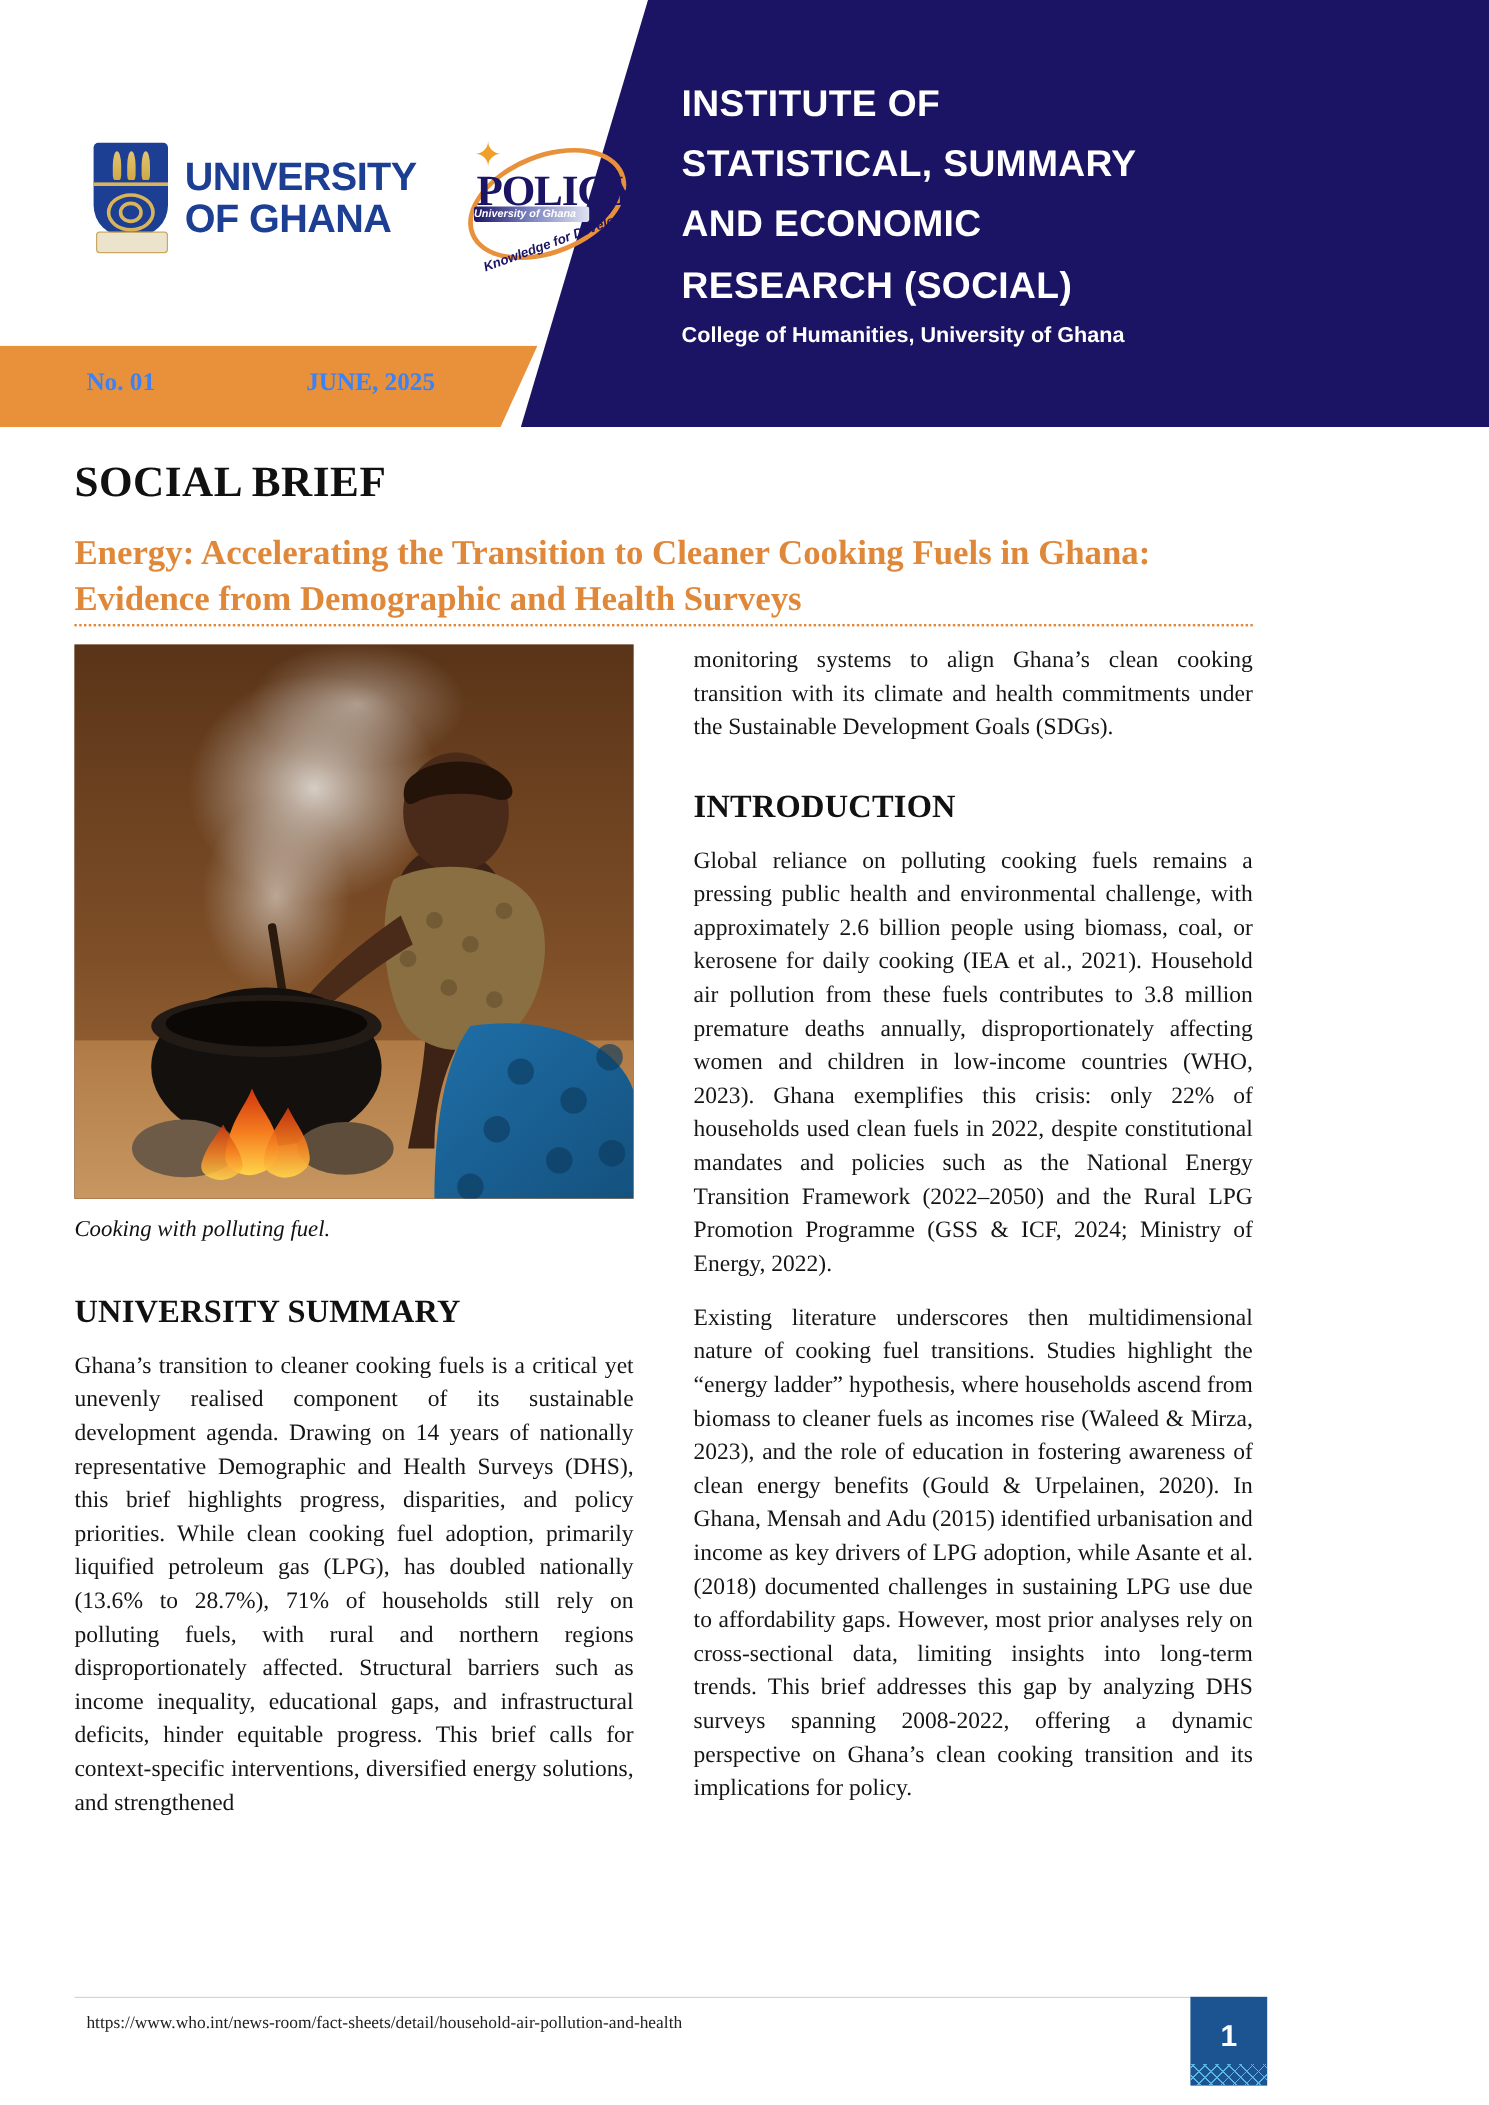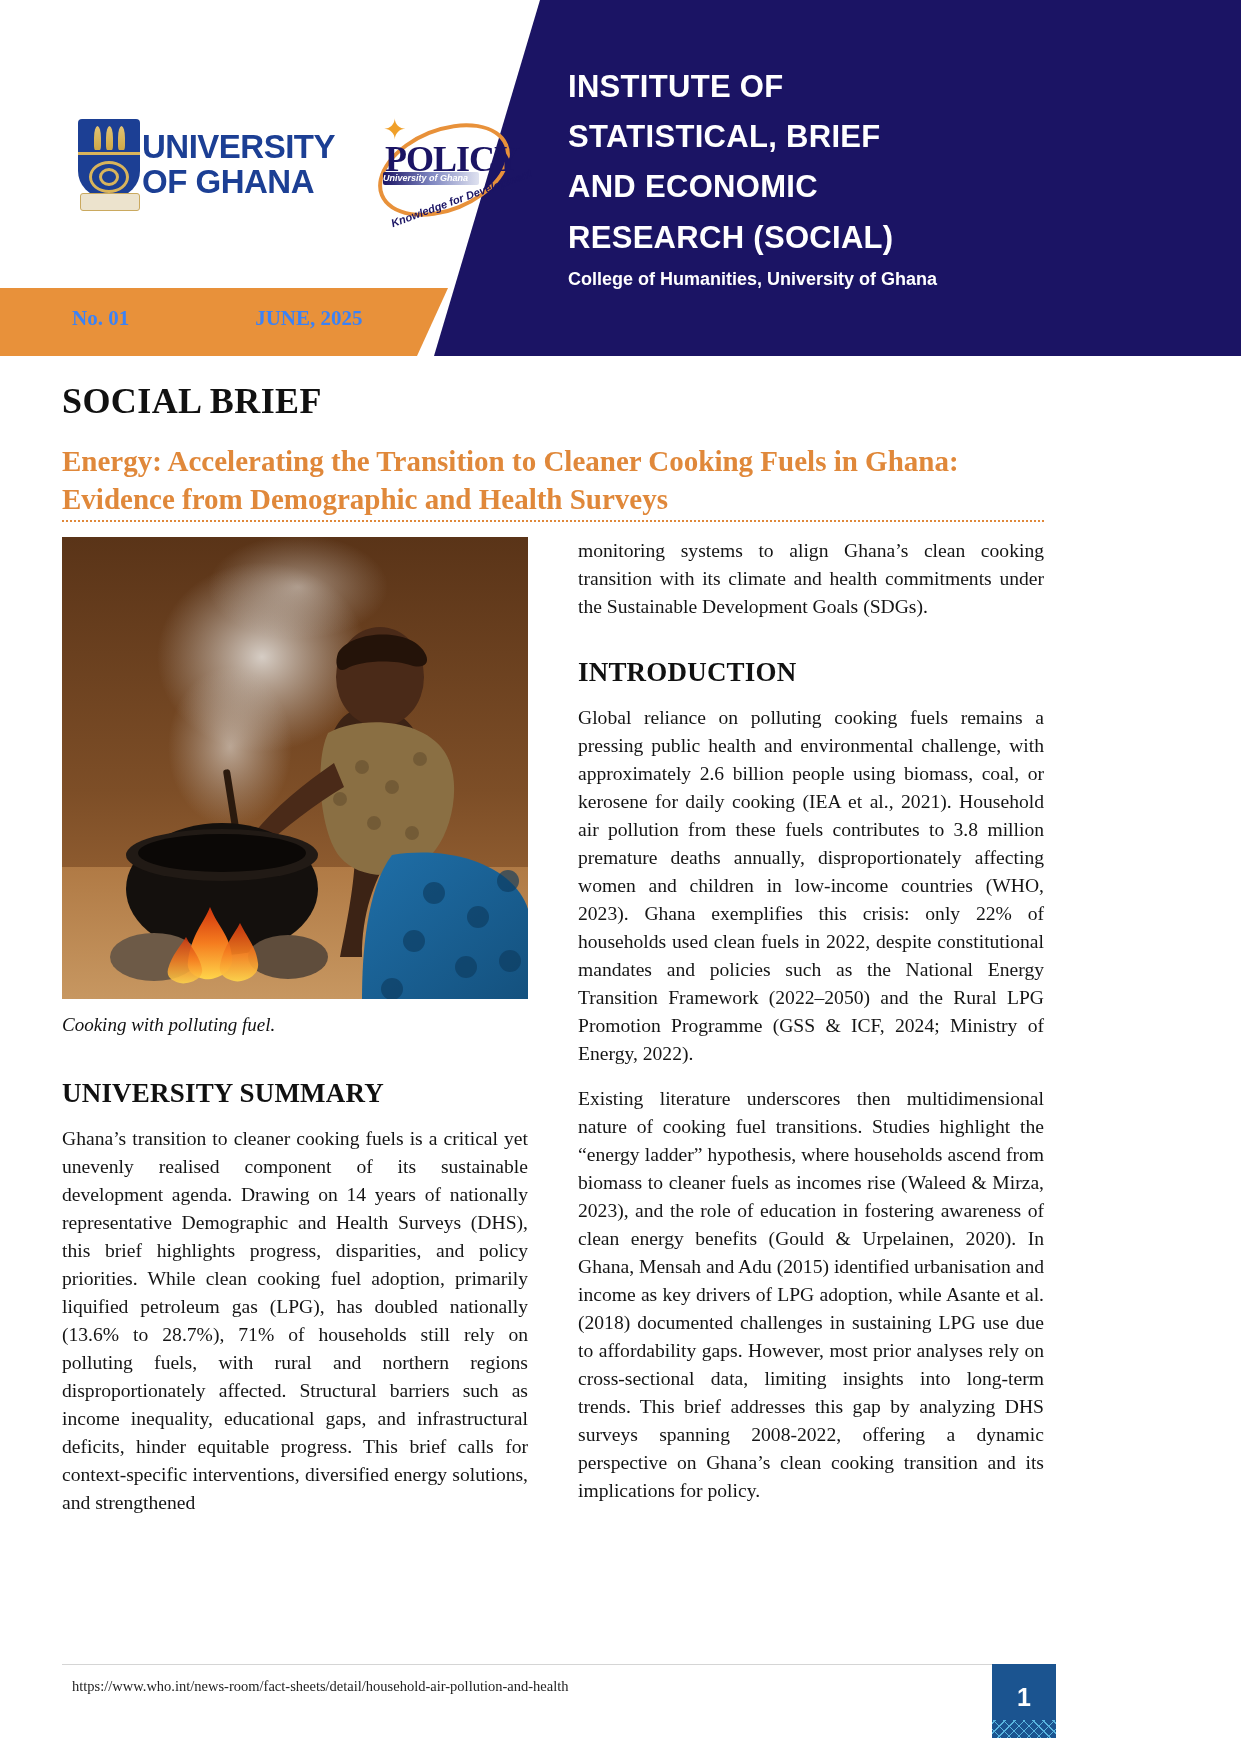--- a/index.html
+++ b/index.html
@@ -35,21 +35,21 @@
   }
   .logos {
     position: absolute;
     top: 110px;
     left: 78px;
     display: flex;
     align-items: center;
     gap: 28px;
   }
   
-  .ug-logo { display: flex; align-items: center; gap: 2px; }
+  .ug-logo { display: flex; align-items: center; gap: 14px; }
   .shield-wrap { position: relative; width: 62px; height: 92px; }
   .shield {
     width: 62px; height: 78px;
     background: #1c3f94;
     border-radius: 4px 4px 26px 26px;
     position: relative;
     overflow: hidden;
   }
   .shield-band {
     position: absolute;
@@ -355,21 +355,21 @@
       <div class="isser-star">✦</div>
       <div class="isser-word">POLICY</div>
       <div class="isser-bar">University of Ghana</div>
       <div class="isser-tag">Knowledge for Development</div>
     </div>
   </div>
 
   <div class="inst-block">
     <div class="inst-title">
       <div>INSTITUTE OF</div>
-      <div>STATISTICAL, BRIEF</div>
+      <div>STATISTICAL, SUMMARY</div>
       <div>AND ECONOMIC</div>
       <div>RESEARCH (SOCIAL)</div>
     </div>
     <div class="inst-sub">College of Humanities, University of Ghana</div>
   </div>
 
   <div class="orange-band"></div>
   <div class="band-text">
     <span class="band-no">No. 01</span>
     <span class="band-date">JUNE, 2025</span>

